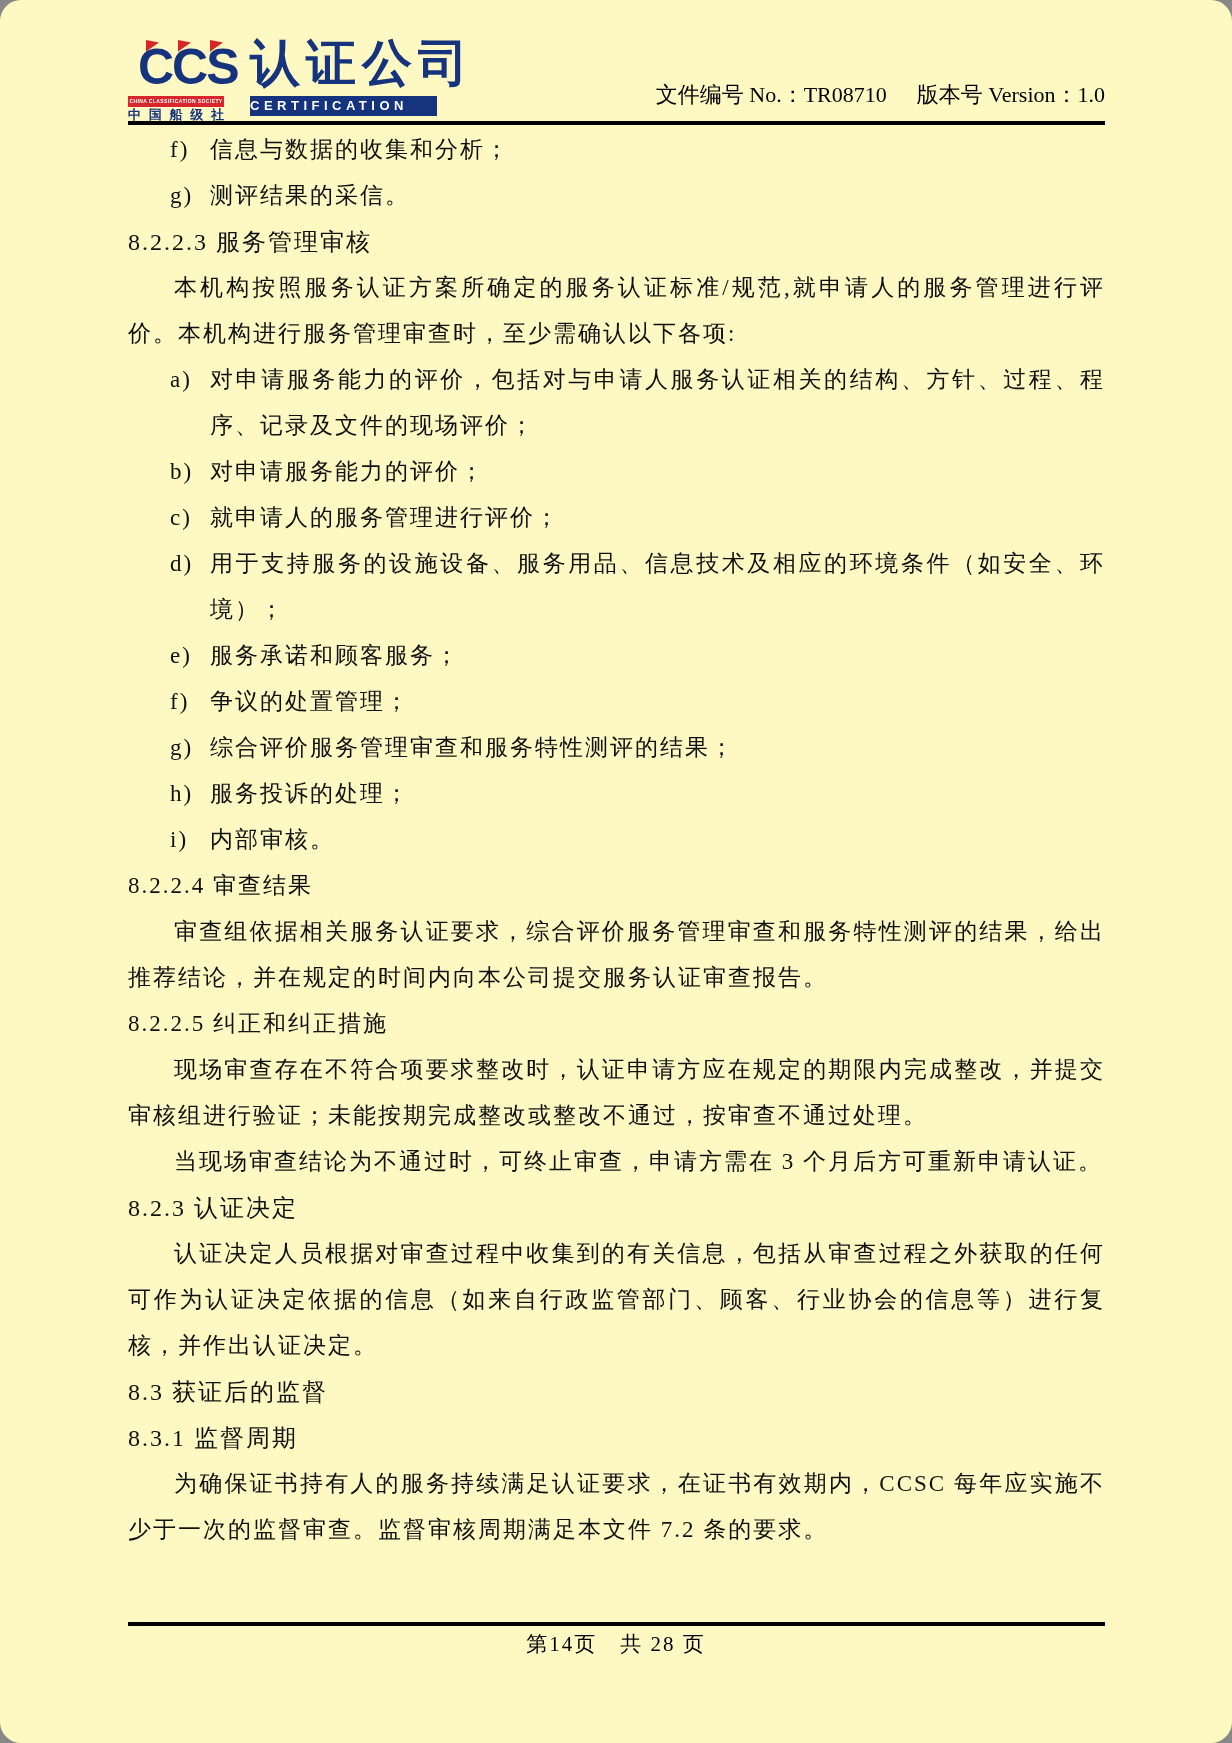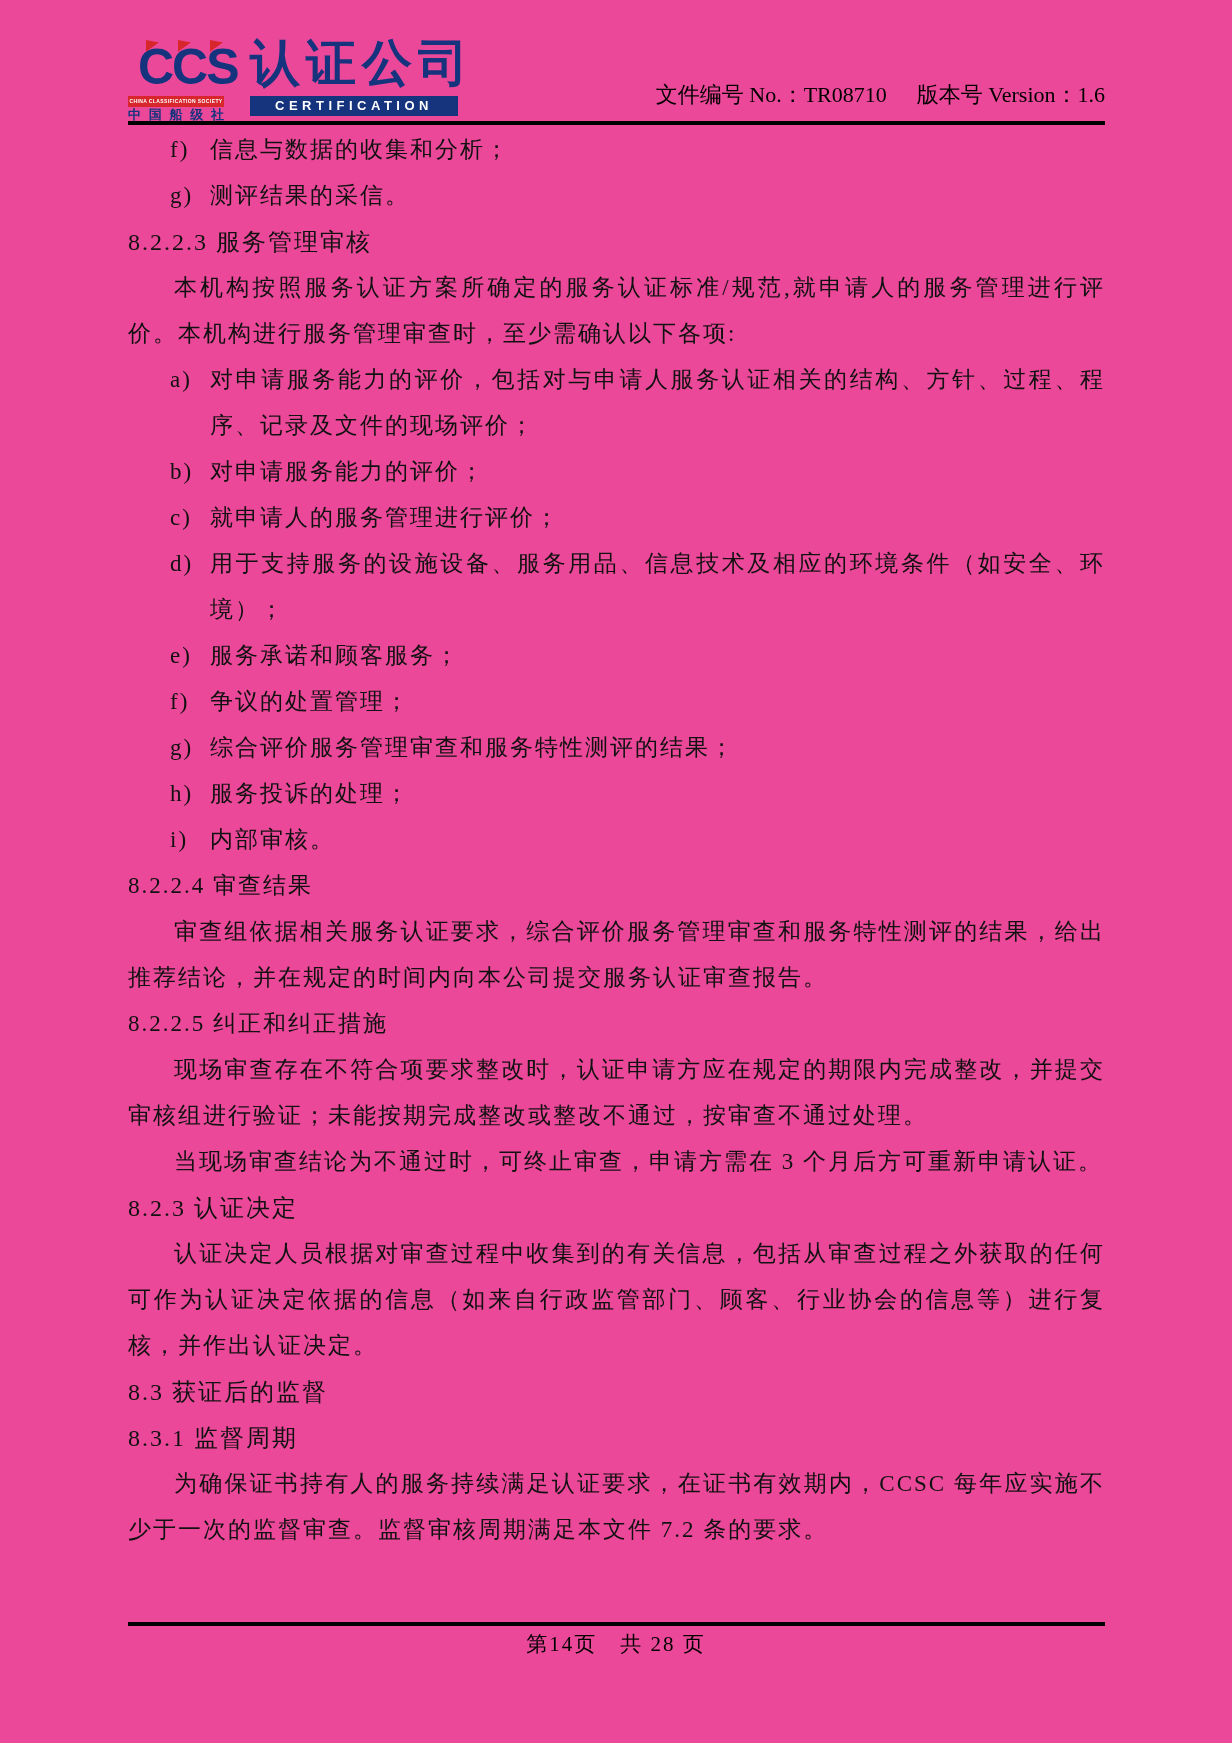--- a/index.html
+++ b/index.html
@@ -1,23 +1,24 @@
 <!DOCTYPE html>
 <html><head>
 <meta charset="utf-8">
 <style>
   html,body{margin:0;padding:0;background:#888;}
   .page{
     position:relative;
     width:1232px;height:1743px;
     margin:0 auto;
-    background:#ec4899;
+    background:#fef9c3;
     font-family:"Liberation Serif","DejaVu Serif",serif;
     color:#111;
     overflow:hidden;
+    border-radius:21px;
   }
   
   .header{position:absolute;left:0;top:0;width:100%;height:126px;}
   .logo{position:absolute;left:128px;top:40px;height:80px;}
   .ccs-wrap{position:absolute;left:10px;top:2px;width:100px;}
   .ccs-text{
     font-family:"Liberation Sans","DejaVu Sans",sans-serif;
     font-weight:bold;font-size:50px;line-height:50px;
     color:#16337e;letter-spacing:-2px;
   }
@@ -37,25 +38,25 @@
     display:flex;justify-content:space-between;line-height:14px;
     font-family:"Liberation Sans","DejaVu Sans",sans-serif;
   }
   .company-cn{
     position:absolute;left:122px;top:0px;
     color:#16337e;font-weight:bold;font-size:50px;line-height:54px;
     letter-spacing:6px;white-space:nowrap;
     font-family:Liberation Mono, monospace;
   }
   .cert-bar{
-    position:absolute;left:122px;top:56px;width:208px;height:20px;
+    position:absolute;left:122px;top:56px;width:187px;height:20px;
     background:#16337e;color:#fff;
     font-family:"Liberation Sans","DejaVu Sans",sans-serif;
     font-size:13px;line-height:20px;font-weight:bold;
-    text-align:center;letter-spacing:4.5px;white-space:nowrap;
+    text-align:left;letter-spacing:4.5px;white-space:nowrap;
   }
   .doc-info{
     position:absolute;right:127px;top:80px;
     font-size:22px;white-space:nowrap;color:#000;
   }
   .doc-info .gap{display:inline-block;width:30px;}
   .rule{position:absolute;left:128px;width:977px;height:4px;background:#000;}
   .rule.top{top:121px;}
   .rule.bottom{top:1622px;}
   
@@ -93,21 +94,21 @@
         <span>中</span>
         <span>国</span>
         <span>船</span>
         <span>级</span>
         <span>社</span>
       </div>
       <div class="company-cn">认证公司</div>
       <div class="cert-bar">CERTIFICATION</div>
     </div>
     <div class="doc-info">
-      <span>文件编号 No.：TR08710</span><span class="gap"></span><span>版本号 Version：1.6</span>
+      <span>文件编号 No.：TR08710</span><span class="gap"></span><span>版本号 Version：1.0</span>
     </div>
   </div>
   <div class="rule top"></div>
 
   <div class="content">
 
     <div class="li">
       <span class="marker">f)</span>
       <span>信息与数据的收集和分析；</span>
     </div>

